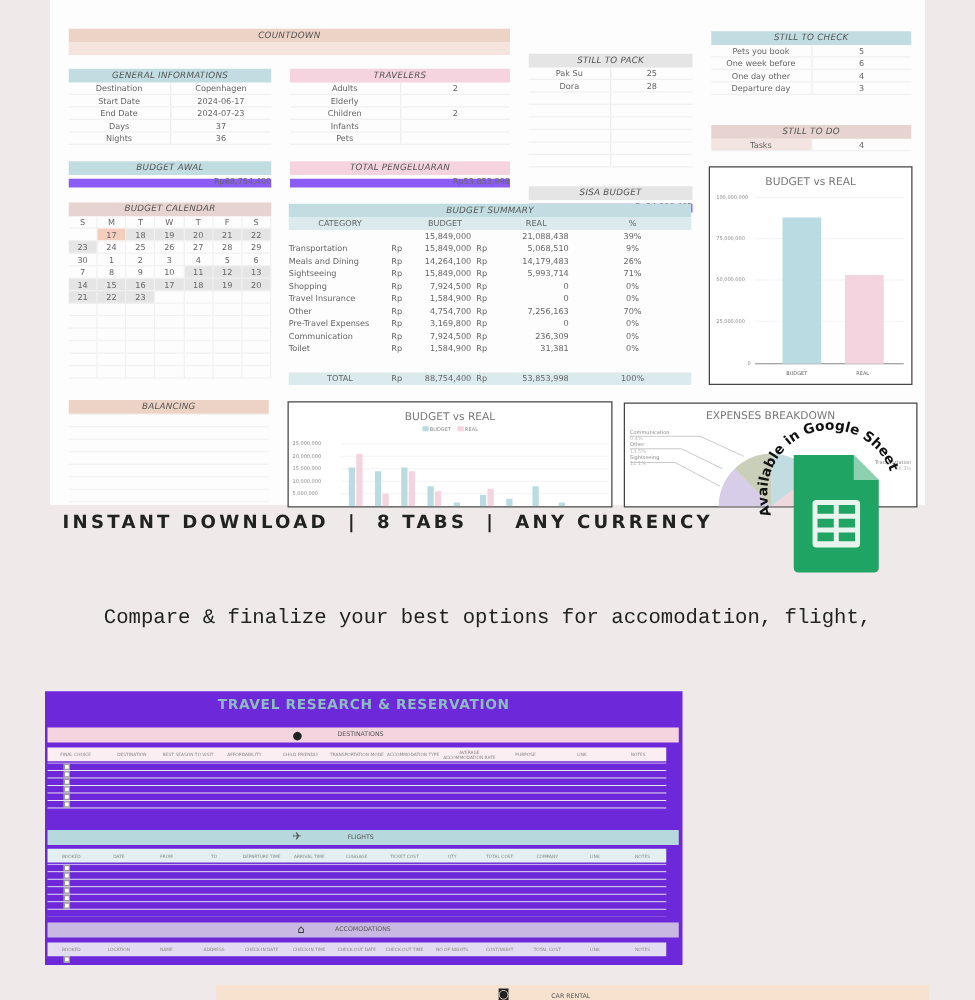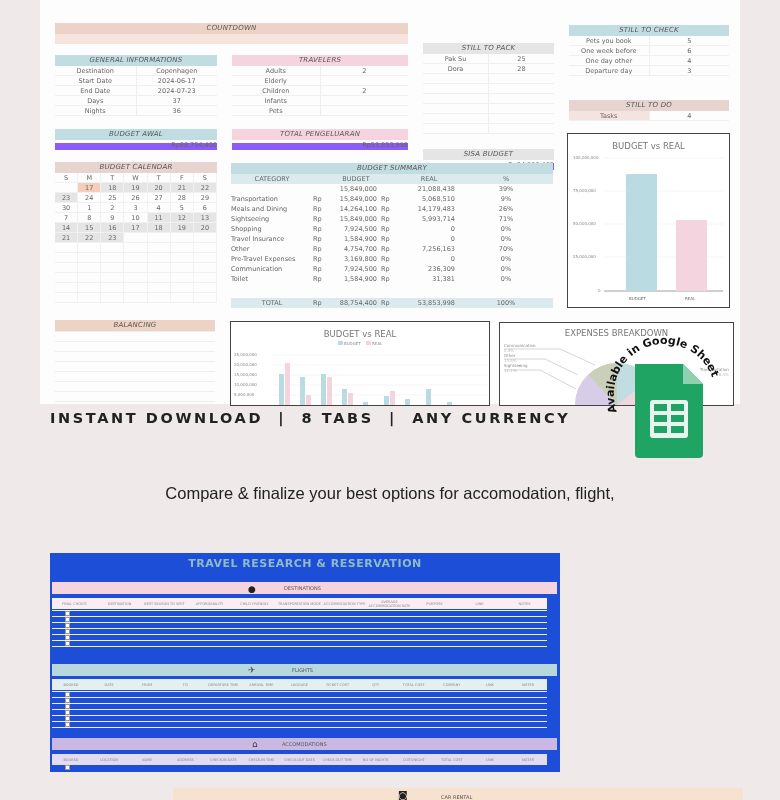--- a/index.html
+++ b/index.html
@@ -30,23 +30,23 @@
   .bs { font-size: 6.5px; color: #666; }
   .bs .row { display: grid; grid-template-columns: 82px 18px 50px 18px 60px 1fr; height: 10px; line-height: 10px; }
   .bs .row span { white-space: nowrap; }
   .bs .r { text-align: right; padding-right: 4px; }
   .bs .c { text-align: center; }
 
   .chartbox { border: 1.5px solid #444; background: #fff; }
   .charttitle { font-size: 8.5px; text-align: center; color: #777; }
 
   .banner { position: absolute; left: 50px; top: 410px; font-size: 14.5px; font-weight: bold; letter-spacing: 2.6px; color: #222; }
-  .desc { position: absolute; left: 60px; width: 660px; text-align: center; font-family: Liberation Sans, sans-serif; font-size: 16.5px; color: #222; line-height: 27px; top: 480px; }
-
-  .sheet2 { position: absolute; left: 50px; top: 553px; width: 510px; height: 219px; background: #1d4ed8; }
+  .desc { position: absolute; left: 60px; width: 660px; text-align: center; font-family: Liberation Mono, monospace; font-size: 16.5px; color: #222; line-height: 27px; top: 480px; }
+
+  .sheet2 { position: absolute; left: 36px; top: 553px; width: 510px; height: 219px; background: #6d28d9; }
   .sec-band { position: absolute; left: 2px; width: 505px; height: 12px; font-size: 5px; line-height: 12px; color: #555; }
   .col-row { position: absolute; left: 2px; width: 495px; height: 11px; display: flex; font-size: 3.5px; color: #888; align-items: center; }
   .col-row span { text-align: center; flex: 1; }
   .chk { position: absolute; width: 5px; height: 5px; border: 1px solid #999; background: #fff; }
   .gridlines { position: absolute; left: 2px; width: 495px; background-image: linear-gradient(#eee 1px, transparent 1px); background-size: 100% 6px; }
 
   .sheet3 { position: absolute; left: 173px; top: 788px; width: 570px; height: 20px; background: #f7e1cf; }
 </style>
 </head>
 <body>

